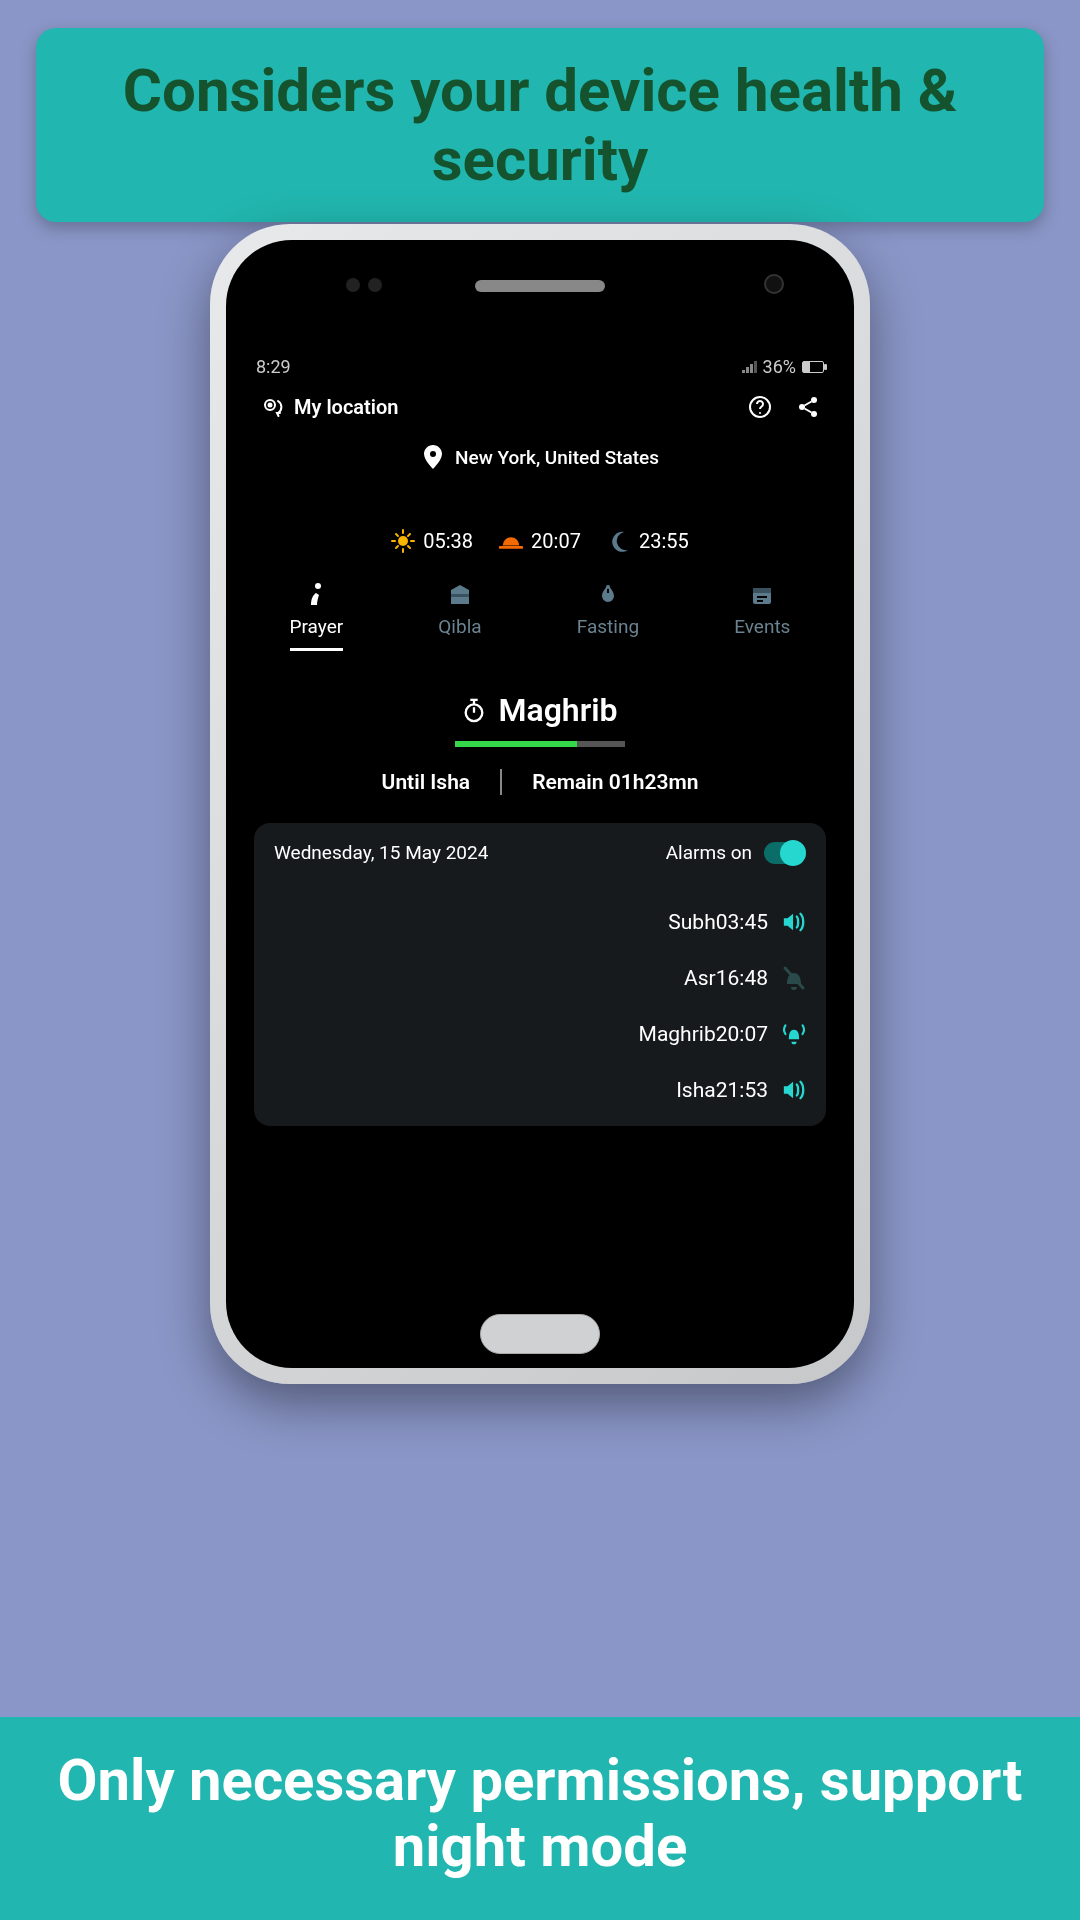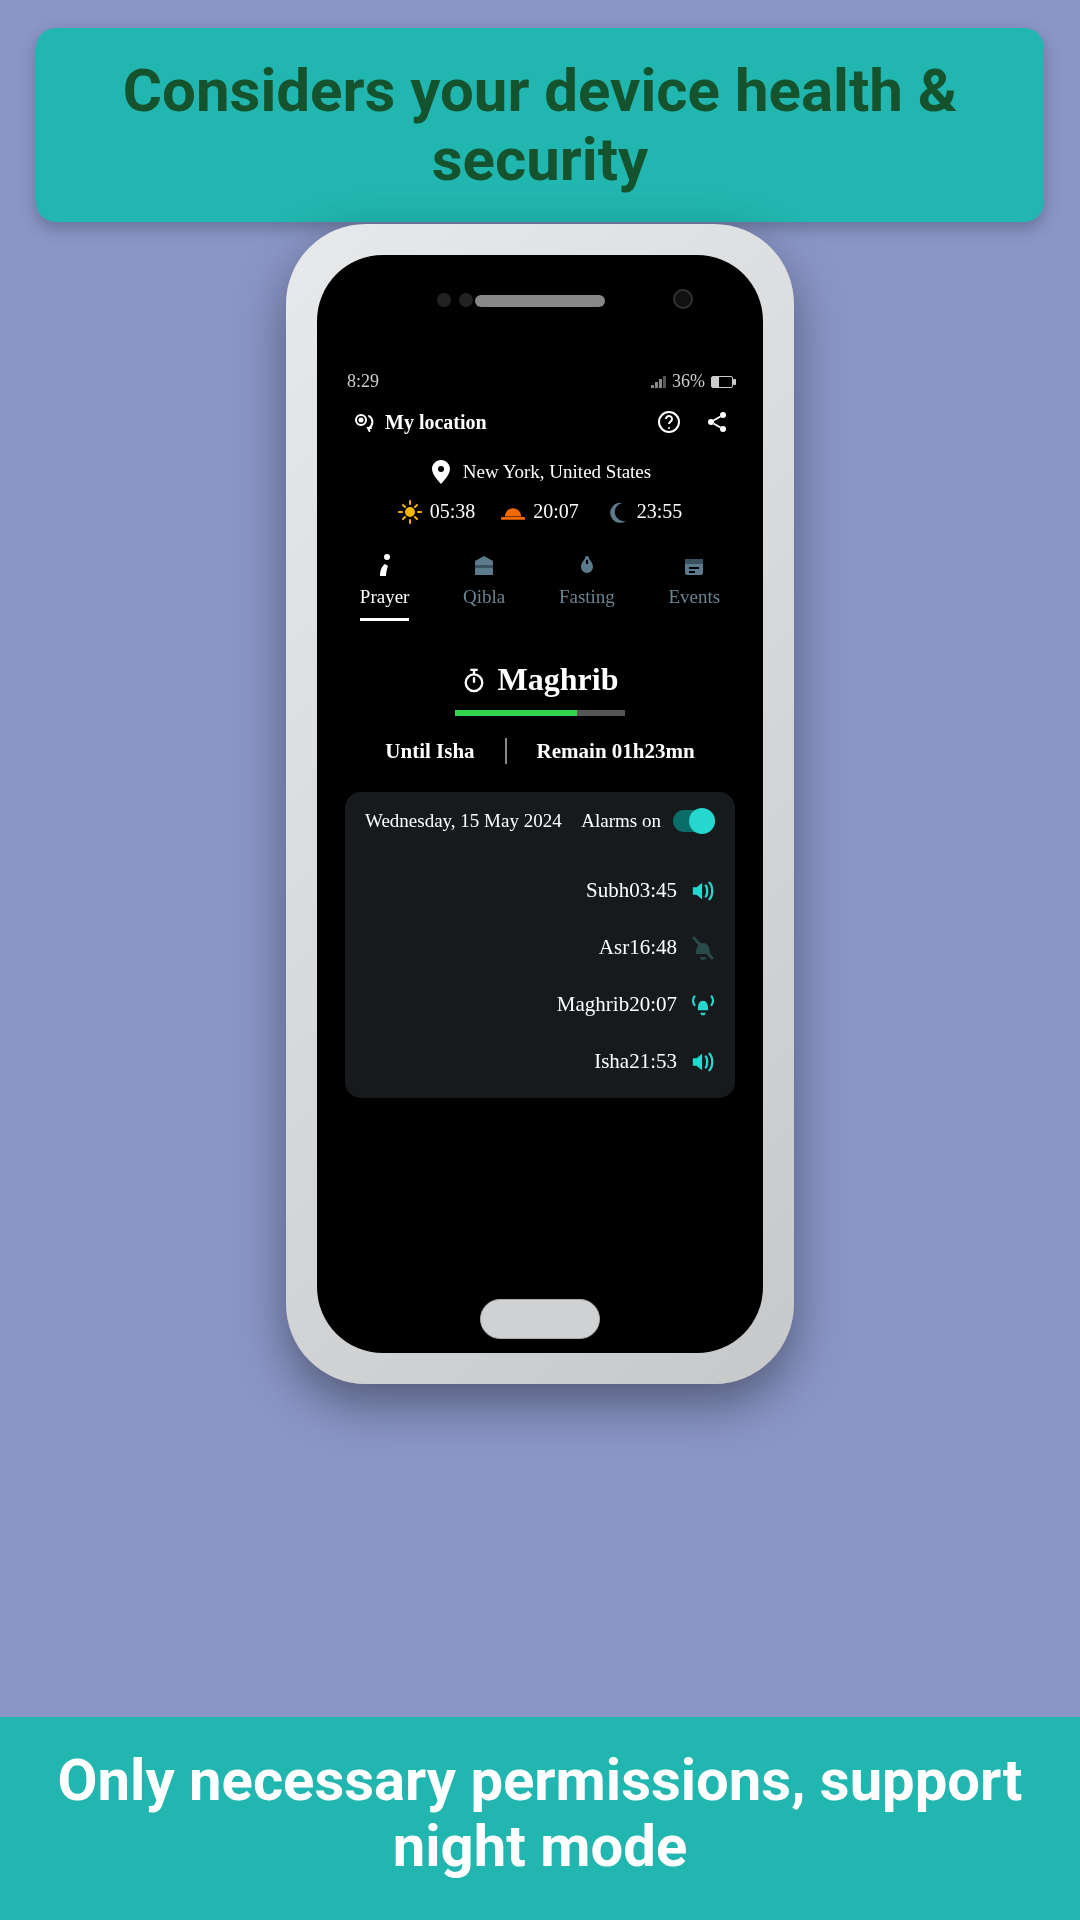--- a/index.html
+++ b/index.html
@@ -37,27 +37,26 @@
     color: #fff;
     font-size: 58px;
     font-weight: 700;
     line-height: 1.15;
   }
   .phone {
     position: absolute;
     top: 224px;
     left: 50%;
     transform: translateX(-50%);
-    width: 508px;
+    width: 660px;
     height: 1160px;
     background: linear-gradient(135deg,#e8e9eb,#c7c8ca);
     border-radius: 80px;
     box-shadow: 0 20px 50px rgba(0,0,0,0.4);
-    padding: 31px;
-    font-family: Liberation Serif, serif;
+    padding: 16px;
   }
   .phone-inner {
     width: 100%;
     height: 100%;
     background: #000;
     border-radius: 66px;
     position: relative;
     overflow: hidden;
   }
   .speaker-bar {
@@ -130,21 +129,21 @@
   .signal-icon span:nth-child(3){height:9px;}
   .signal-icon span:nth-child(4){height:12px;background:#555;}
   
   .app-header { display:flex; align-items:center; justify-content:space-between; padding:12px 18px 8px; }
   .loc-btn { display:flex; align-items:center; gap:10px; font-size:20px; font-weight:600; }
   .header-actions { display:flex; gap:24px; align-items:center; }
   
   .loc-info { text-align:center; margin-top:18px; }
   .loc-city { display:flex; align-items:center; justify-content:center; gap:10px; font-size:19px; font-weight:500;}
   .sun-times { display:flex; justify-content:center; gap:26px; margin-top:16px; font-size:20px; align-items:center;}
-  .sun-item { display:flex; align-items:flex-start; gap:8px; }
+  .sun-item { display:flex; align-items:flex-start; gap:8px;margin-top:44px; }
   
   .tabs { display:flex; justify-content:space-around; margin-top:30px; }
   .tab { display:flex; flex-direction:column; align-items:center; gap:8px; font-size:19px; color:#6b8290; padding-bottom:10px; }
   .tab.active { color:#fff; border-bottom:3px solid #fff; }
   
   .current-block { text-align:center; margin-top:40px; }
   .current-name { display:flex; align-items:center; justify-content:center; gap:12px; font-size:32px; font-weight:600; }
   .progress { width:170px; height:6px; background:#555; margin:12px auto 0; position:relative; }
   .progress-fill { width:72%; height:100%; background:#35d64a; }
   .until-row { display:flex; justify-content:center; align-items:center; gap:30px; margin-top:22px; font-size:21px; font-weight:600; }

